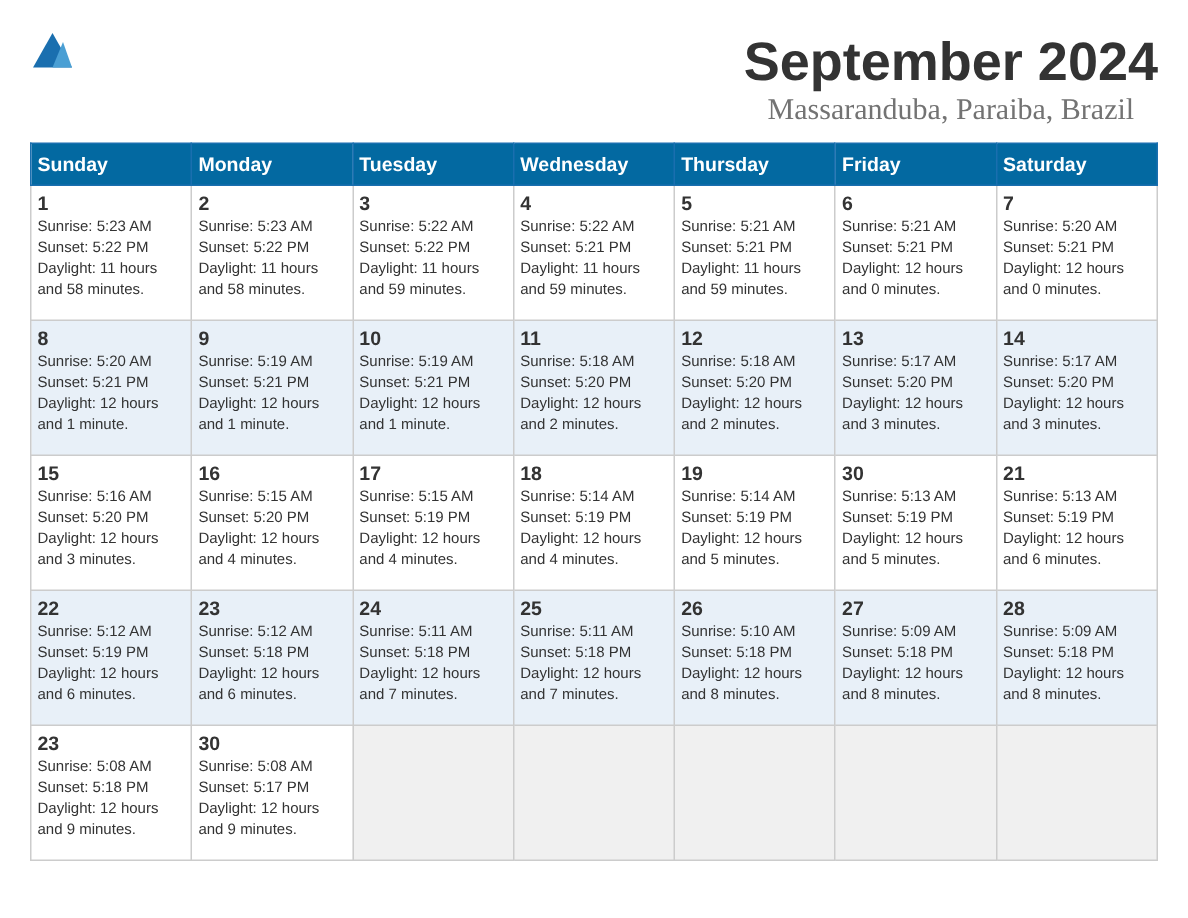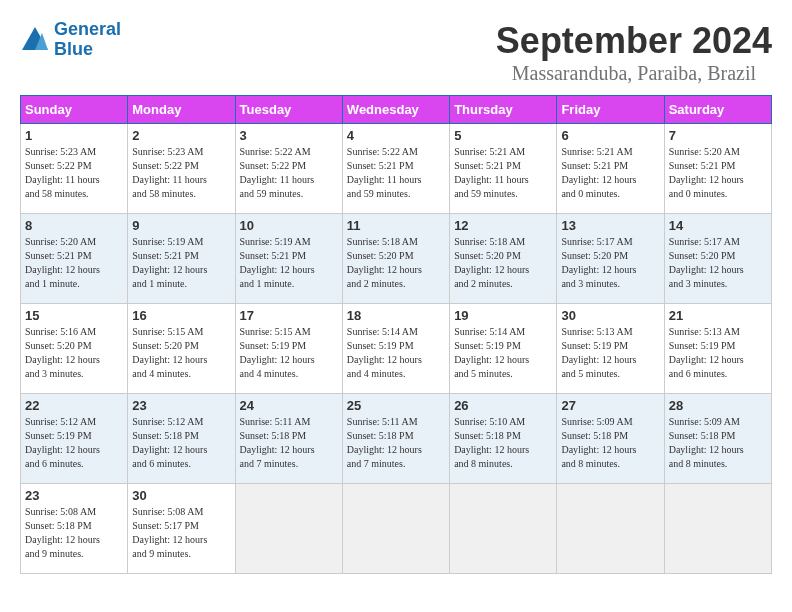--- a/index.html
+++ b/index.html
@@ -46,21 +46,21 @@
       font-size: 20px;
       color: #737373;
       font-family: Liberation Serif, serif;
     }
     table {
       width: 100%;
       border-collapse: collapse;
       font-size: 11px;
     }
     thead tr th {
-      background-color: #d946ef;
+      background-color: #0369a1;
       color: #fff;
       padding: 6px 4px;
       text-align: left;
       font-size: 13px;
       font-weight: bold;
       border: 1px solid #1a6faf;
     }
     tbody tr td {
       border: 1px solid #ccc;
       vertical-align: top;
@@ -79,39 +79,34 @@
       font-size: 13px;
       font-weight: bold;
       color: #333;
       display: block;
       margin-bottom: 2px;
     }
     .day-info {
       font-size: 10px;
       color: #333;
       line-height: 1.4;
-      font-family: Liberation Serif, serif;
     }
     td.empty {
       background-color: #f0f0f0 !important;
     }
   </style>
 </head>
 <body>
 
 <div class="header-section">
   <div class="logo">
     <svg class="logo-icon" viewBox="0 0 30 30">
       <polygon points="15,2 28,25 2,25" fill="#1a6faf"></polygon>
       <polygon points="22,8 28,25 15,25" fill="#4a9fd4"></polygon>
     </svg>
-    <div class="logo-text">
-      <div><span>General</span></div>
-      <div><span>Blue</span></div>
-    </div>
   </div>
   <div class="title-section">
     <div class="month-title">September 2024</div>
     <div class="location-subtitle">Massaranduba, Paraiba, Brazil</div>
   </div>
 </div>
 
 <table>
   <thead>
     <tr>

